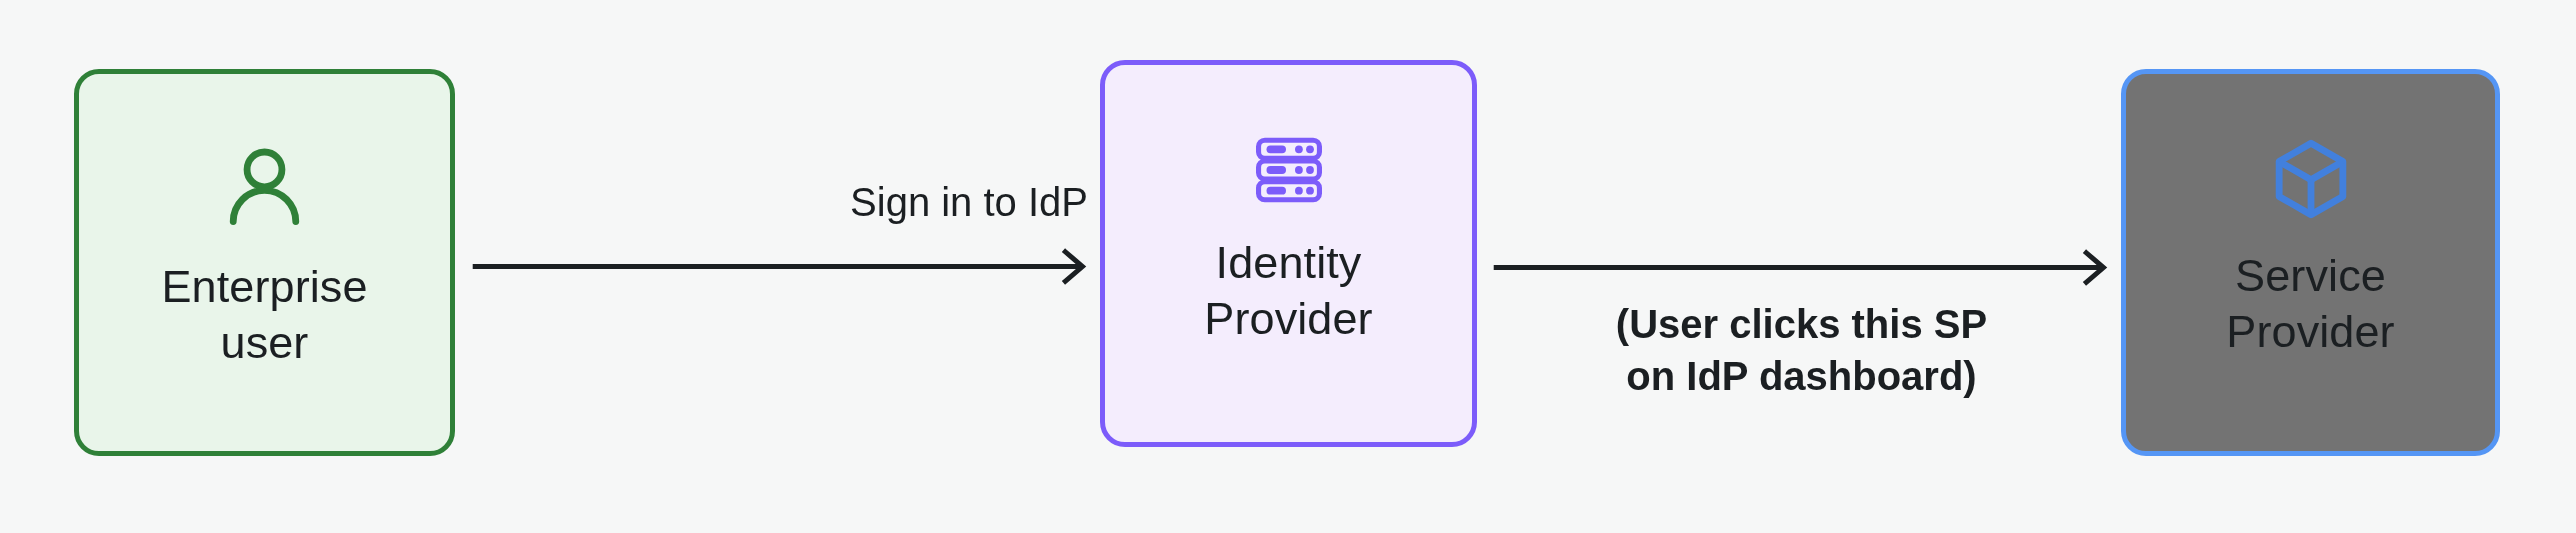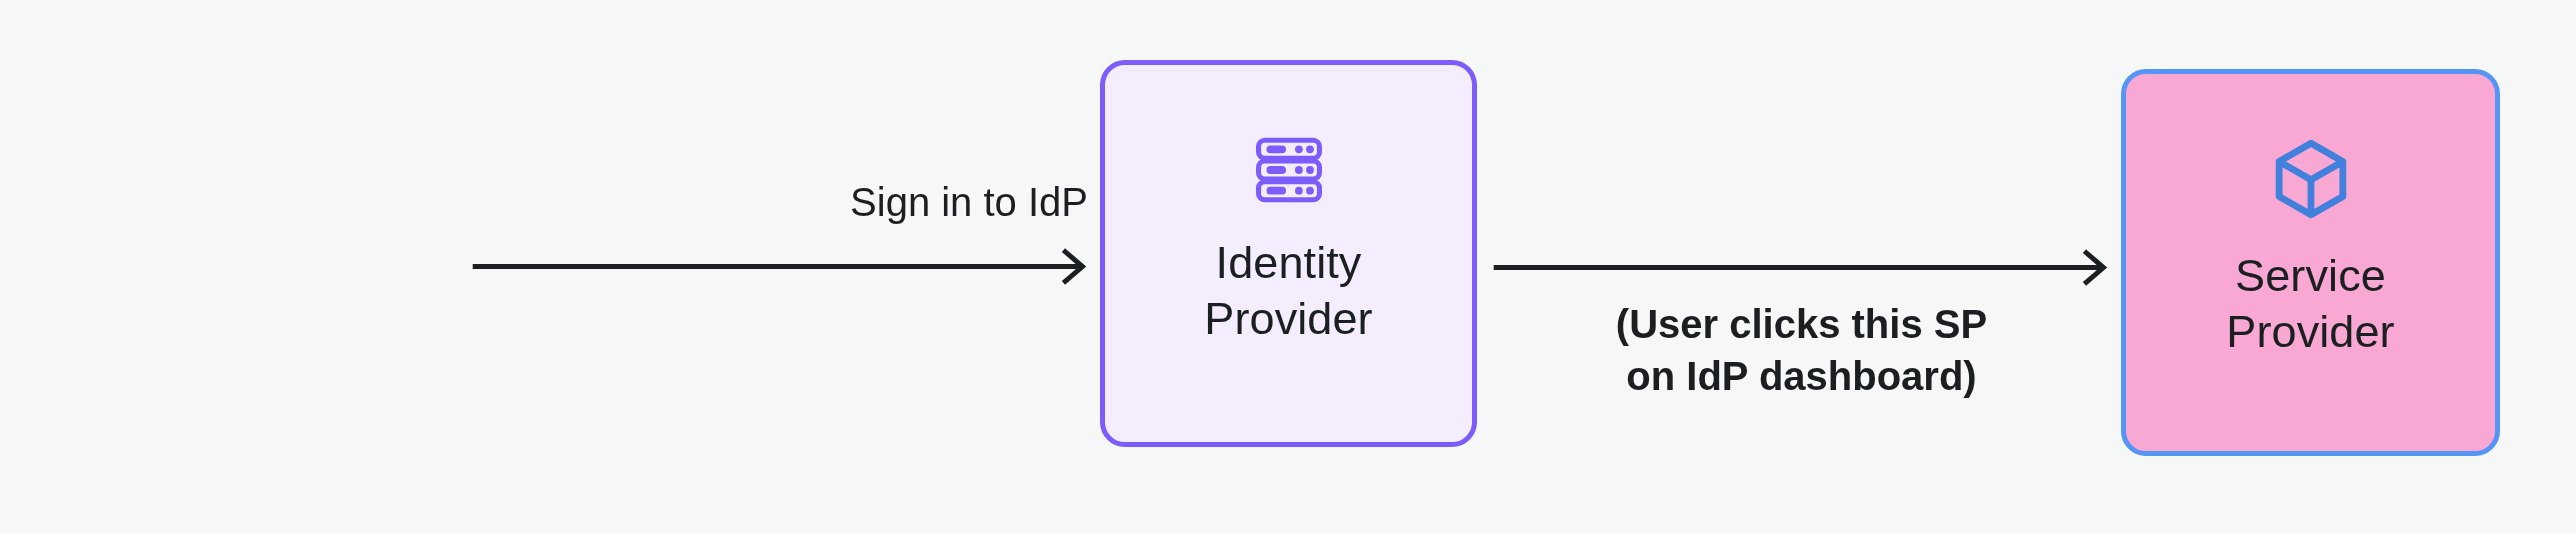--- a/index.html
+++ b/index.html
@@ -59,21 +59,21 @@
     width: 377px; height: 387px;
     background: #f4edfd;
     border-color: #7c5cfa;
   }
   #node-idp .node-icon { margin-top: 69px; }
   #node-idp .node-label { margin-top: 29px; }
 
   #node-sp {
     left: 2121px; top: 69px;
     width: 379px; height: 387px;
-    background: #f9a8d4;
+    background: #737373;
     border-color: #5596f5;
   }
   #node-sp .node-icon { margin-top: 63px; }
   #node-sp .node-label { margin-top: 27px; }
 
   
   .edge {
     position: absolute;
     line-height: 0;
   }
@@ -107,20 +107,30 @@
     text-align: center;
     white-space: pre-line;
     font-weight: 700;
   }
 </style>
 </head>
 <body>
 
 <div id="diagram">
 
+  <div class="node" id="node-user">
+    <span class="node-icon">
+      <svg width="91" height="91" viewBox="0 0 48 48" fill="none" xmlns="http://www.w3.org/2000/svg" aria-hidden="true">
+        <circle cx="24" cy="15" r="9.2" stroke="#2f8038" stroke-width="3.6"></circle>
+        <path d="M7.5 42.5 C7.5 33.4 14.9 26 24 26 C33.1 26 40.5 33.4 40.5 42.5" stroke="#2f8038" stroke-width="3.6" stroke-linecap="round"></path>
+      </svg>
+    </span>
+    <div class="node-label">Enterprise
+user</div>
+  </div>
 
   <div class="node" id="node-idp">
     <span class="node-icon">
       <svg width="72" height="72" viewBox="0 0 48 48" fill="none" xmlns="http://www.w3.org/2000/svg" aria-hidden="true">
         <g stroke="#7c5cfa" stroke-width="3.4">
           <rect x="3.7" y="4.2" width="40.6" height="12.0" rx="4.2"></rect>
           <rect x="3.7" y="18.0" width="40.6" height="12.0" rx="4.2"></rect>
           <rect x="3.7" y="31.8" width="40.6" height="12.0" rx="4.2"></rect>
         </g>
         <g fill="#7c5cfa">

